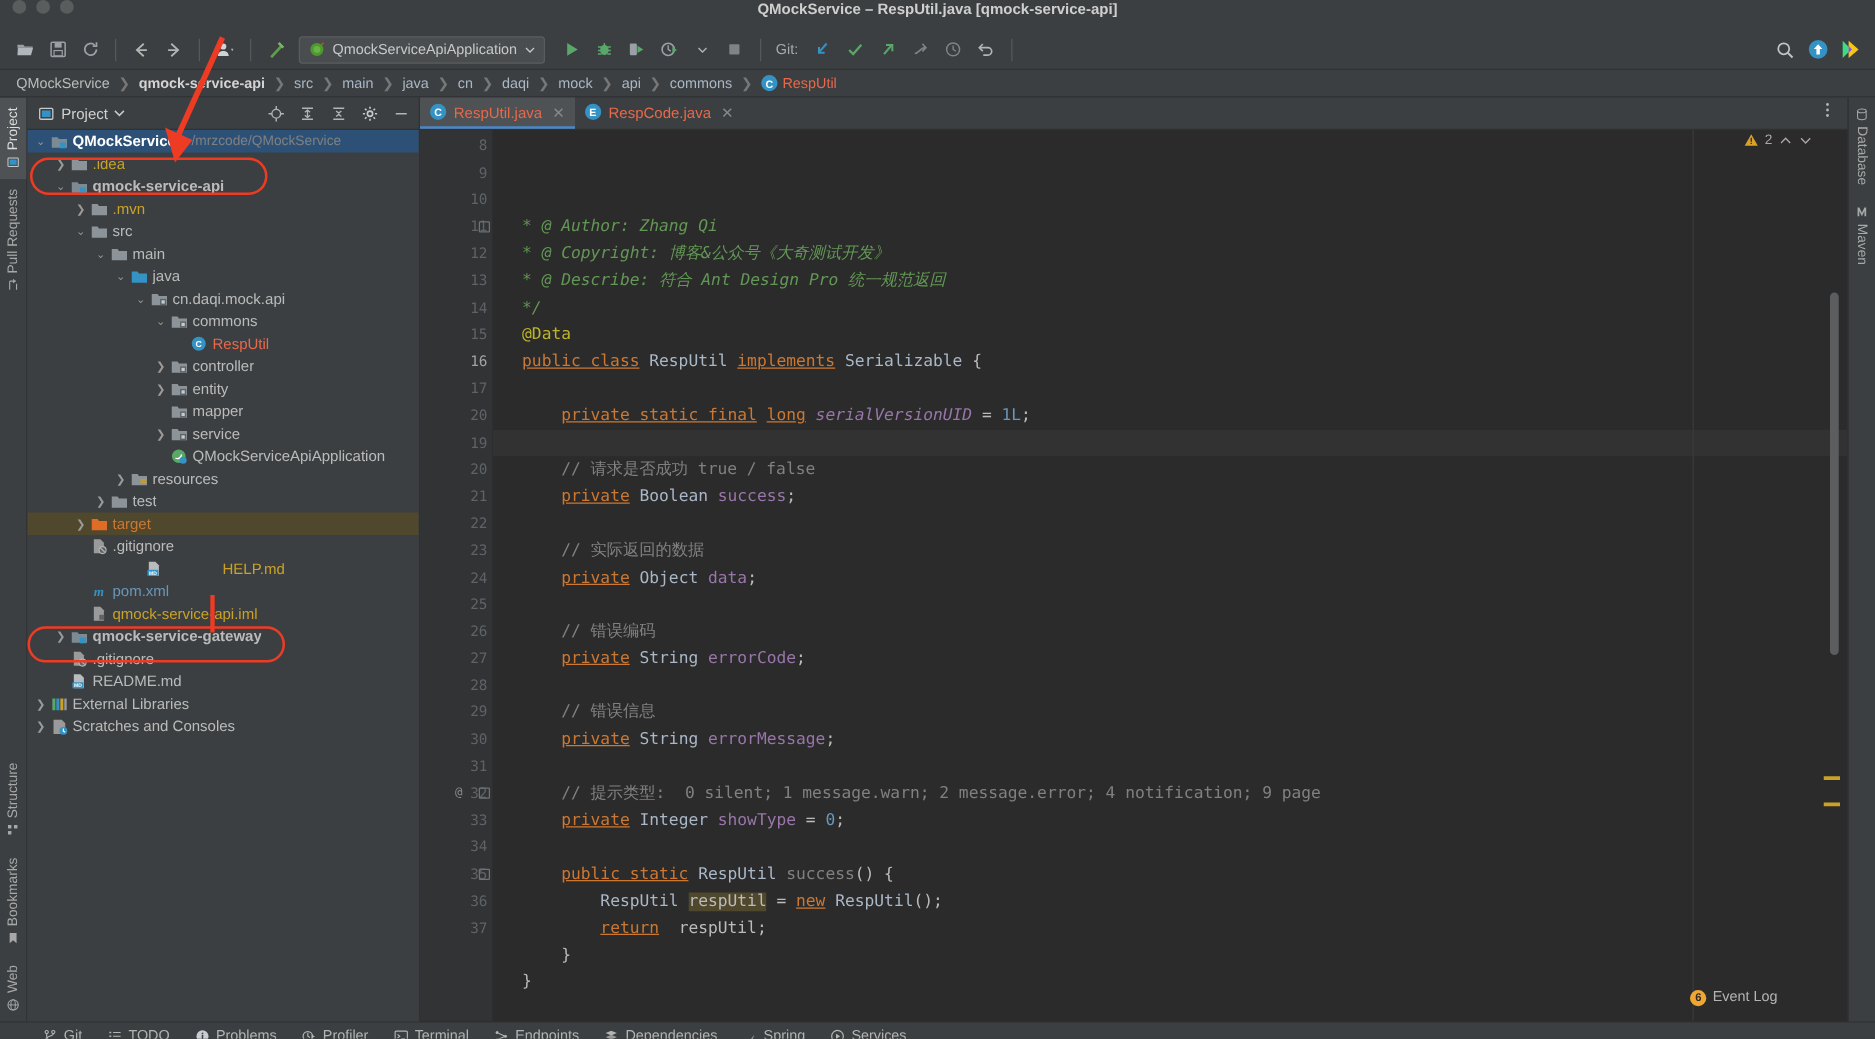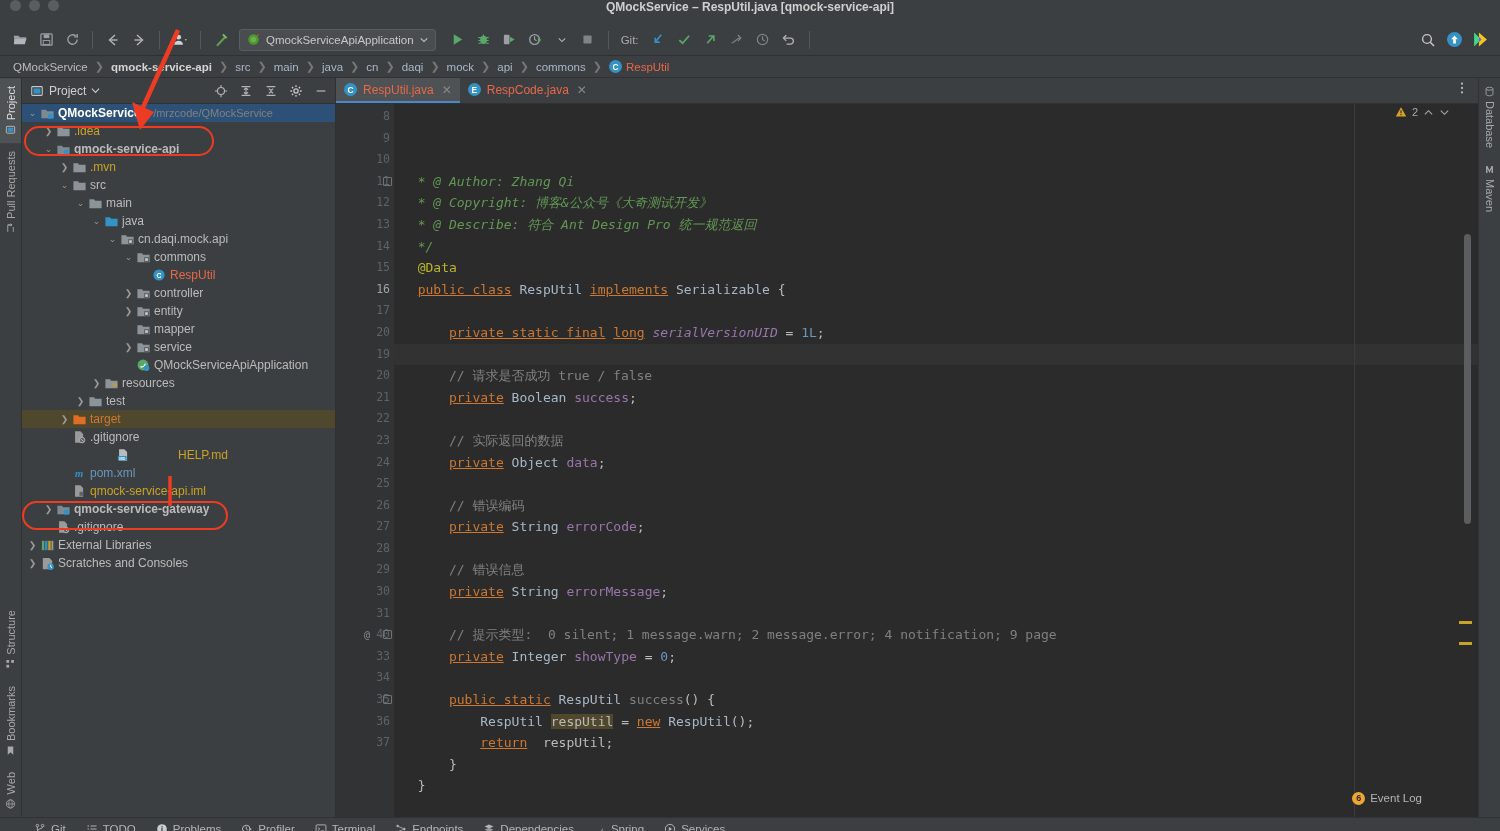--- a/index.html
+++ b/index.html
@@ -749,20 +749,31 @@
             <span class="arrow"></span>
             <span class="tr-icon">
               <svg width="14" height="14" viewBox="0 0 16 16">
                 <path d="M3.5 1.5h6l3.2 3.2V14.5h-9.2z" fill="#9a9a9a"></path>
                 <circle cx="11.5" cy="11.5" r="3.2" fill="#5c6468" stroke="#b4b4b4" stroke-width="1"></circle>
                 <path d="M9.6 9.6l3.8 3.8" stroke="#b4b4b4" stroke-width="1.1"></path>
               </svg>
             </span>
             <span class="tr-label">.gitignore</span>
           </div>
+          <div class="tree-row" style="padding-left: 20px;">
+            <span class="arrow"></span>
+            <span class="tr-icon">
+              <svg width="14" height="14" viewBox="0 0 16 16">
+                <path d="M3.5 1.5h6l3.2 3.2V14.5h-9.2z" fill="#b9bcbf"></path>
+                <rect x="2.2" y="9" width="10" height="5.4" rx="0.8" fill="#3592c4"></rect>
+                <text x="7.2" y="13.3" font-size="4.6" font-family="Liberation Sans, sans-serif" fill="#fff" text-anchor="middle" font-weight="bold">MD</text>
+              </svg>
+            </span>
+            <span class="tr-label">README.md</span>
+          </div>
           <div class="tree-row" style="padding-left: 4px;">
             <span class="arrow">❯</span>
             <span class="tr-icon">
               <svg width="15" height="15" viewBox="0 0 16 16">
                 <rect x="2" y="3" width="2.6" height="10" fill="#59a869"></rect>
                 <rect x="5.4" y="3" width="2.6" height="10" fill="#3592c4"></rect>
                 <rect x="8.8" y="3" width="2.6" height="10" fill="#c9a227"></rect>
                 <rect x="12.2" y="3" width="2" height="10" fill="#9a9a9a"></rect>
               </svg>
             </span>
@@ -823,21 +834,21 @@
             <div class="g-row"><span class="ln">22</span></div>
             <div class="g-row"><span class="ln">23</span></div>
             <div class="g-row"><span class="ln">24</span></div>
             <div class="g-row"><span class="ln">25</span></div>
             <div class="g-row"><span class="ln">26</span></div>
             <div class="g-row"><span class="ln">27</span></div>
             <div class="g-row"><span class="ln">28</span></div>
             <div class="g-row"><span class="ln">29</span></div>
             <div class="g-row"><span class="ln">30</span></div>
             <div class="g-row"><span class="ln">31</span></div>
-            <div class="g-row" style="position: relative;"><span class="g-mark">@</span><span class="ln">40</span><span style="position: absolute; right: 2px; top: 6px; width: 9px; height: 9px; border: 1px solid rgb(111, 115, 118); border-radius: 1px;"></span></div>
+            <div class="g-row" style="position: relative;"><span class="g-mark">@</span><span class="ln">32</span><span style="position: absolute; right: 2px; top: 6px; width: 9px; height: 9px; border: 1px solid rgb(111, 115, 118); border-radius: 1px;"></span></div>
             <div class="g-row"><span class="ln">33</span></div>
             <div class="g-row"><span class="ln">34</span></div>
             <div class="g-row" style="position: relative;"><span class="ln">35</span><span style="position: absolute; right: 2px; top: 6px; width: 9px; height: 9px; border: 1px solid rgb(111, 115, 118); border-radius: 1px;"></span></div>
             <div class="g-row"><span class="ln">36</span></div>
             <div class="g-row"><span class="ln">37</span></div>
           </div>
         <div class="code">
           <div class="guide" style="left:960px"></div>
         <div class="line">  <span class="jdoc">* @ Author: Zhang Qi</span></div><div class="line">  <span class="jdoc">* @ Copyright: 博客&amp;公众号《大奇测试开发》</span></div><div class="line">  <span class="jdoc">* @ Describe: 符合 Ant Design Pro 统一规范返回</span></div><div class="line">  <span class="jdoc">*/</span></div><div class="line">  <span class="ann">@Data</span></div><div class="line">  <span class="kw">public class</span> <span class="typ">RespUtil</span> <span class="kw">implements</span> <span class="typ">Serializable</span> {</div><div class="line"></div><div class="line">      <span class="kw">private static final</span> <span class="kw">long</span> <span class="fld ital">serialVersionUID</span> = <span class="num">1L</span>;</div><div class="line cur"></div><div class="line">      <span class="cmt">// 请求是否成功 true / false</span></div><div class="line">      <span class="kw">private</span> <span class="typ">Boolean</span> <span class="fld">success</span>;</div><div class="line"></div><div class="line">      <span class="cmt">// 实际返回的数据</span></div><div class="line">      <span class="kw">private</span> <span class="typ">Object</span> <span class="fld">data</span>;</div><div class="line"></div><div class="line">      <span class="cmt">// 错误编码</span></div><div class="line">      <span class="kw">private</span> <span class="typ">String</span> <span class="fld">errorCode</span>;</div><div class="line"></div><div class="line">      <span class="cmt">// 错误信息</span></div><div class="line">      <span class="kw">private</span> <span class="typ">String</span> <span class="fld">errorMessage</span>;</div><div class="line"></div><div class="line">      <span class="cmt">// 提示类型:  0 silent; 1 message.warn; 2 message.error; 4 notification; 9 page</span></div><div class="line">      <span class="kw">private</span> <span class="typ">Integer</span> <span class="fld">showType</span> = <span class="num">0</span>;</div><div class="line"></div><div class="line">      <span class="kw">public static</span> <span class="typ">RespUtil</span> <span class="cmt">success</span>() {</div><div class="line">          <span class="typ">RespUtil</span> <span class="hl">respUtil</span> = <span class="kw">new</span> <span class="typ">RespUtil</span>();</div><div class="line">          <span class="kw">return</span>  respUtil;</div><div class="line">      }</div><div class="line">  }</div><div class="line"></div></div>
 

